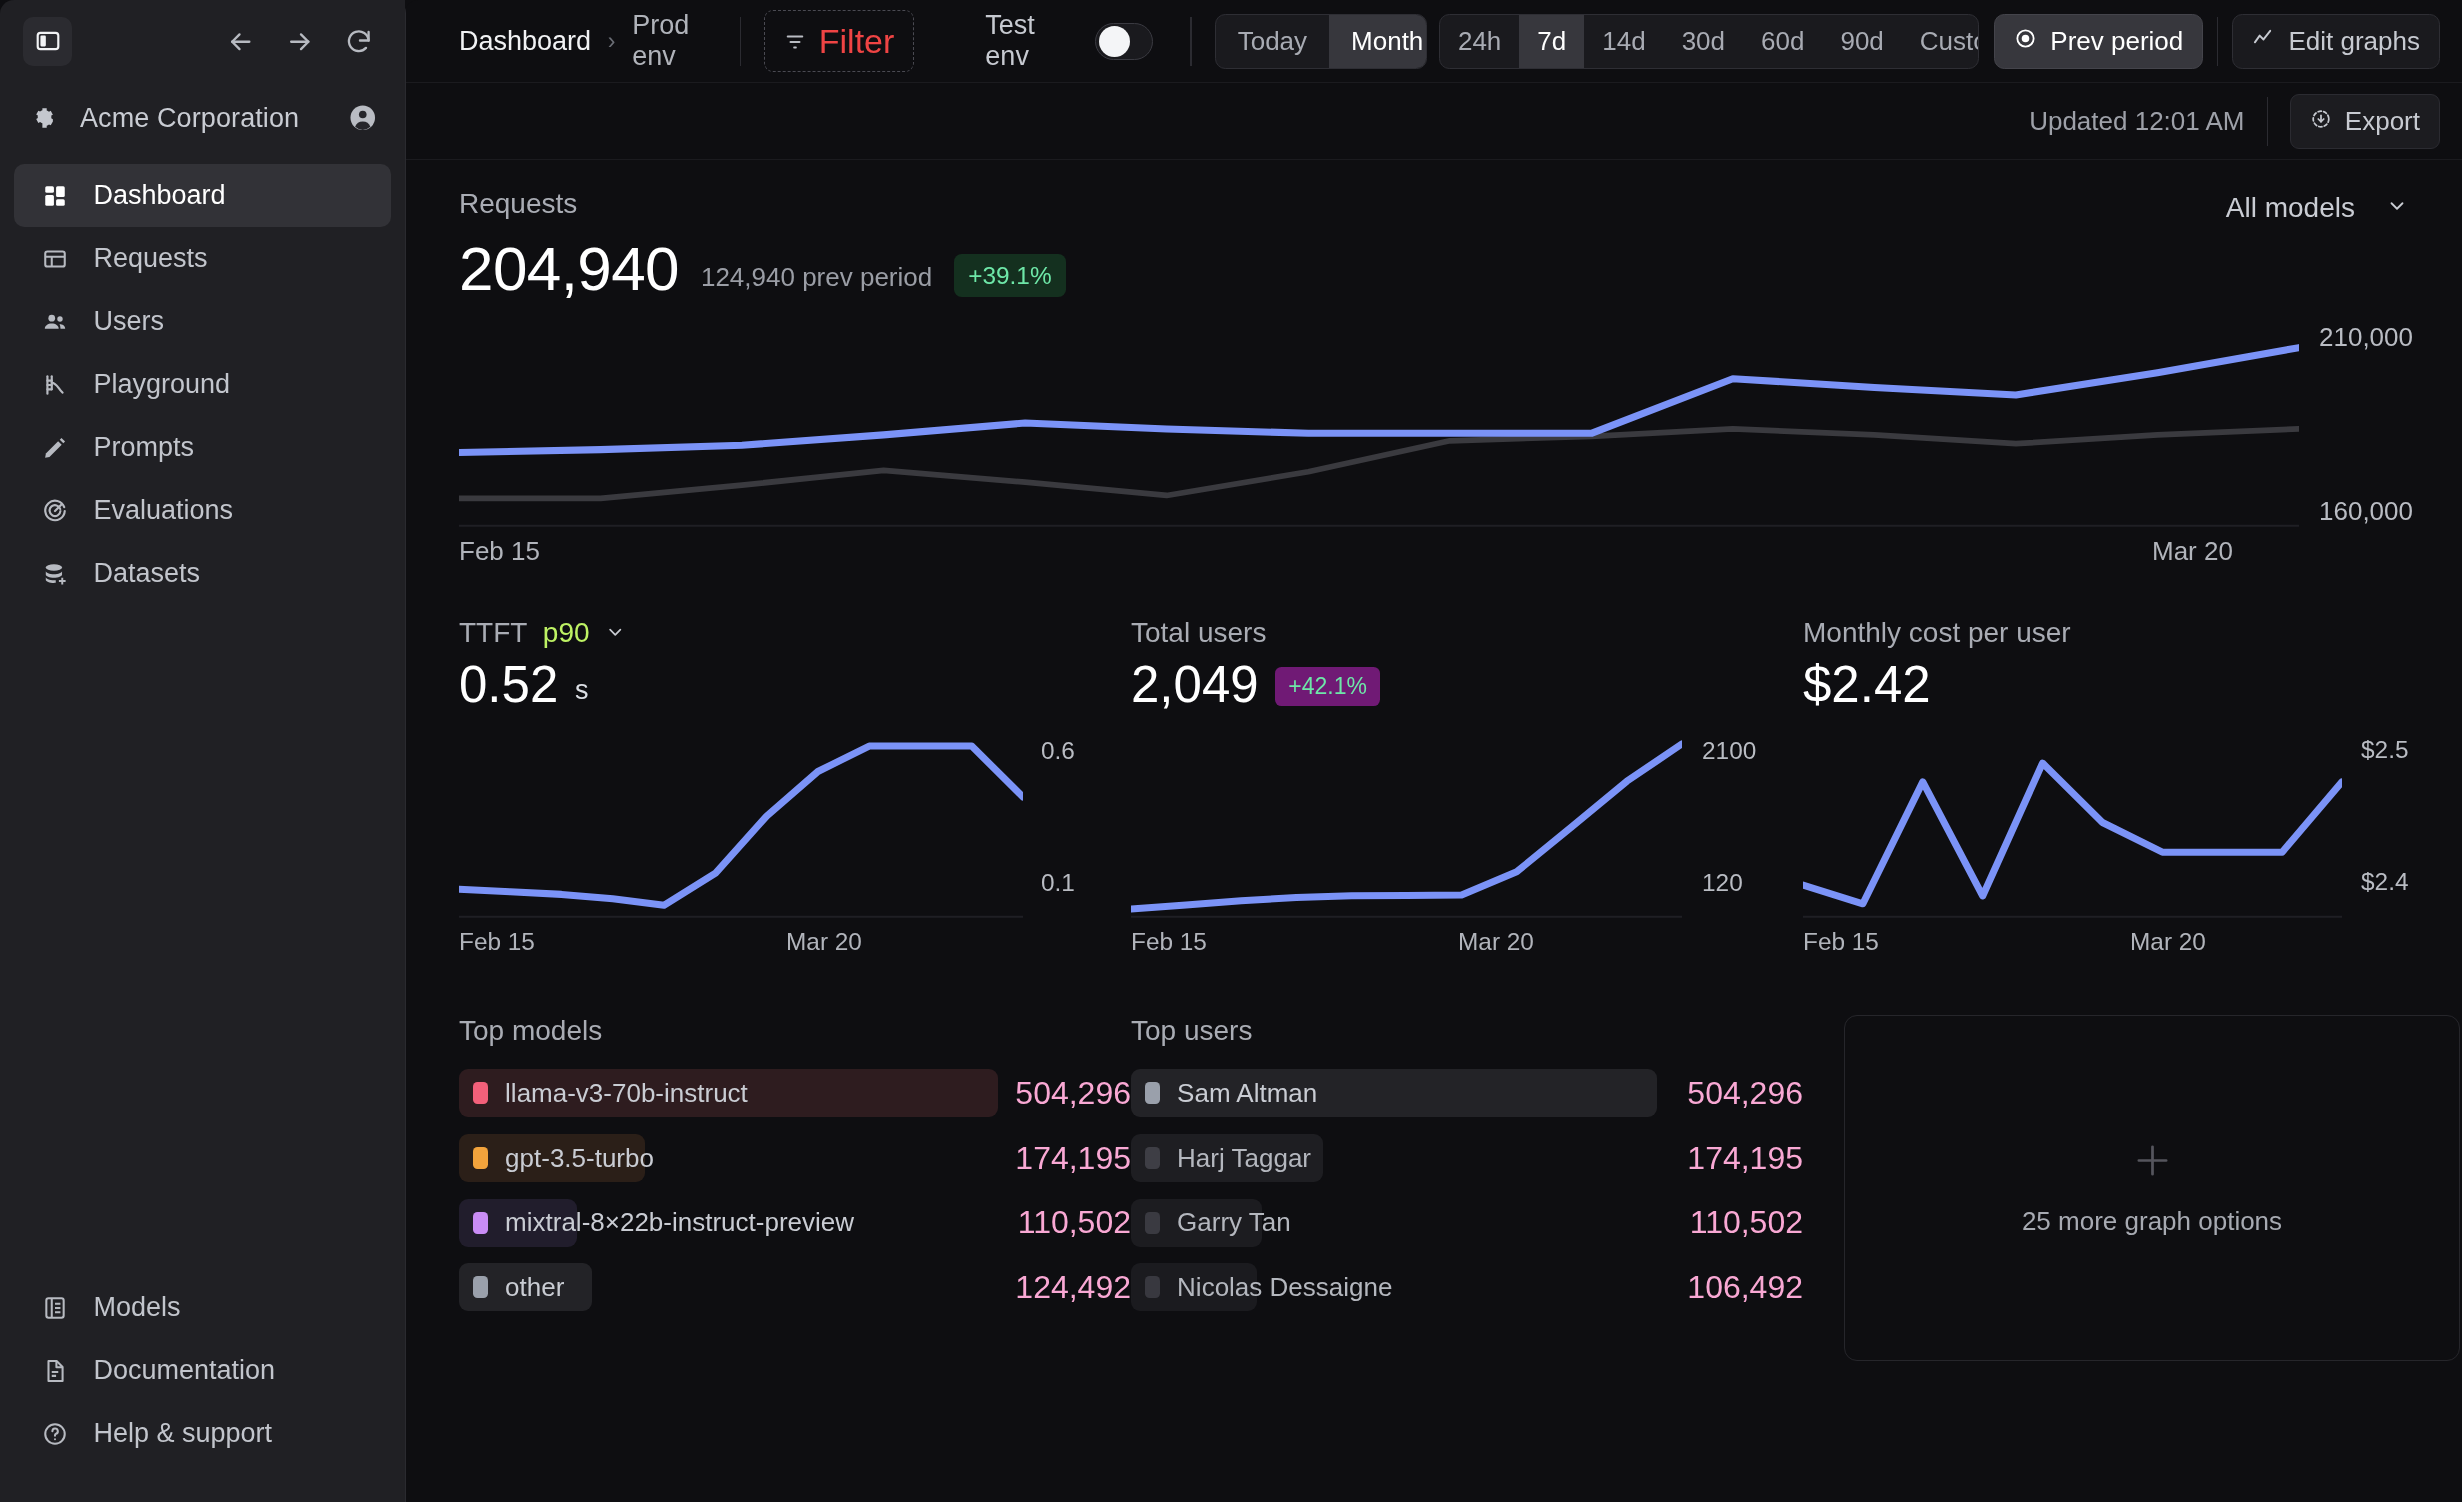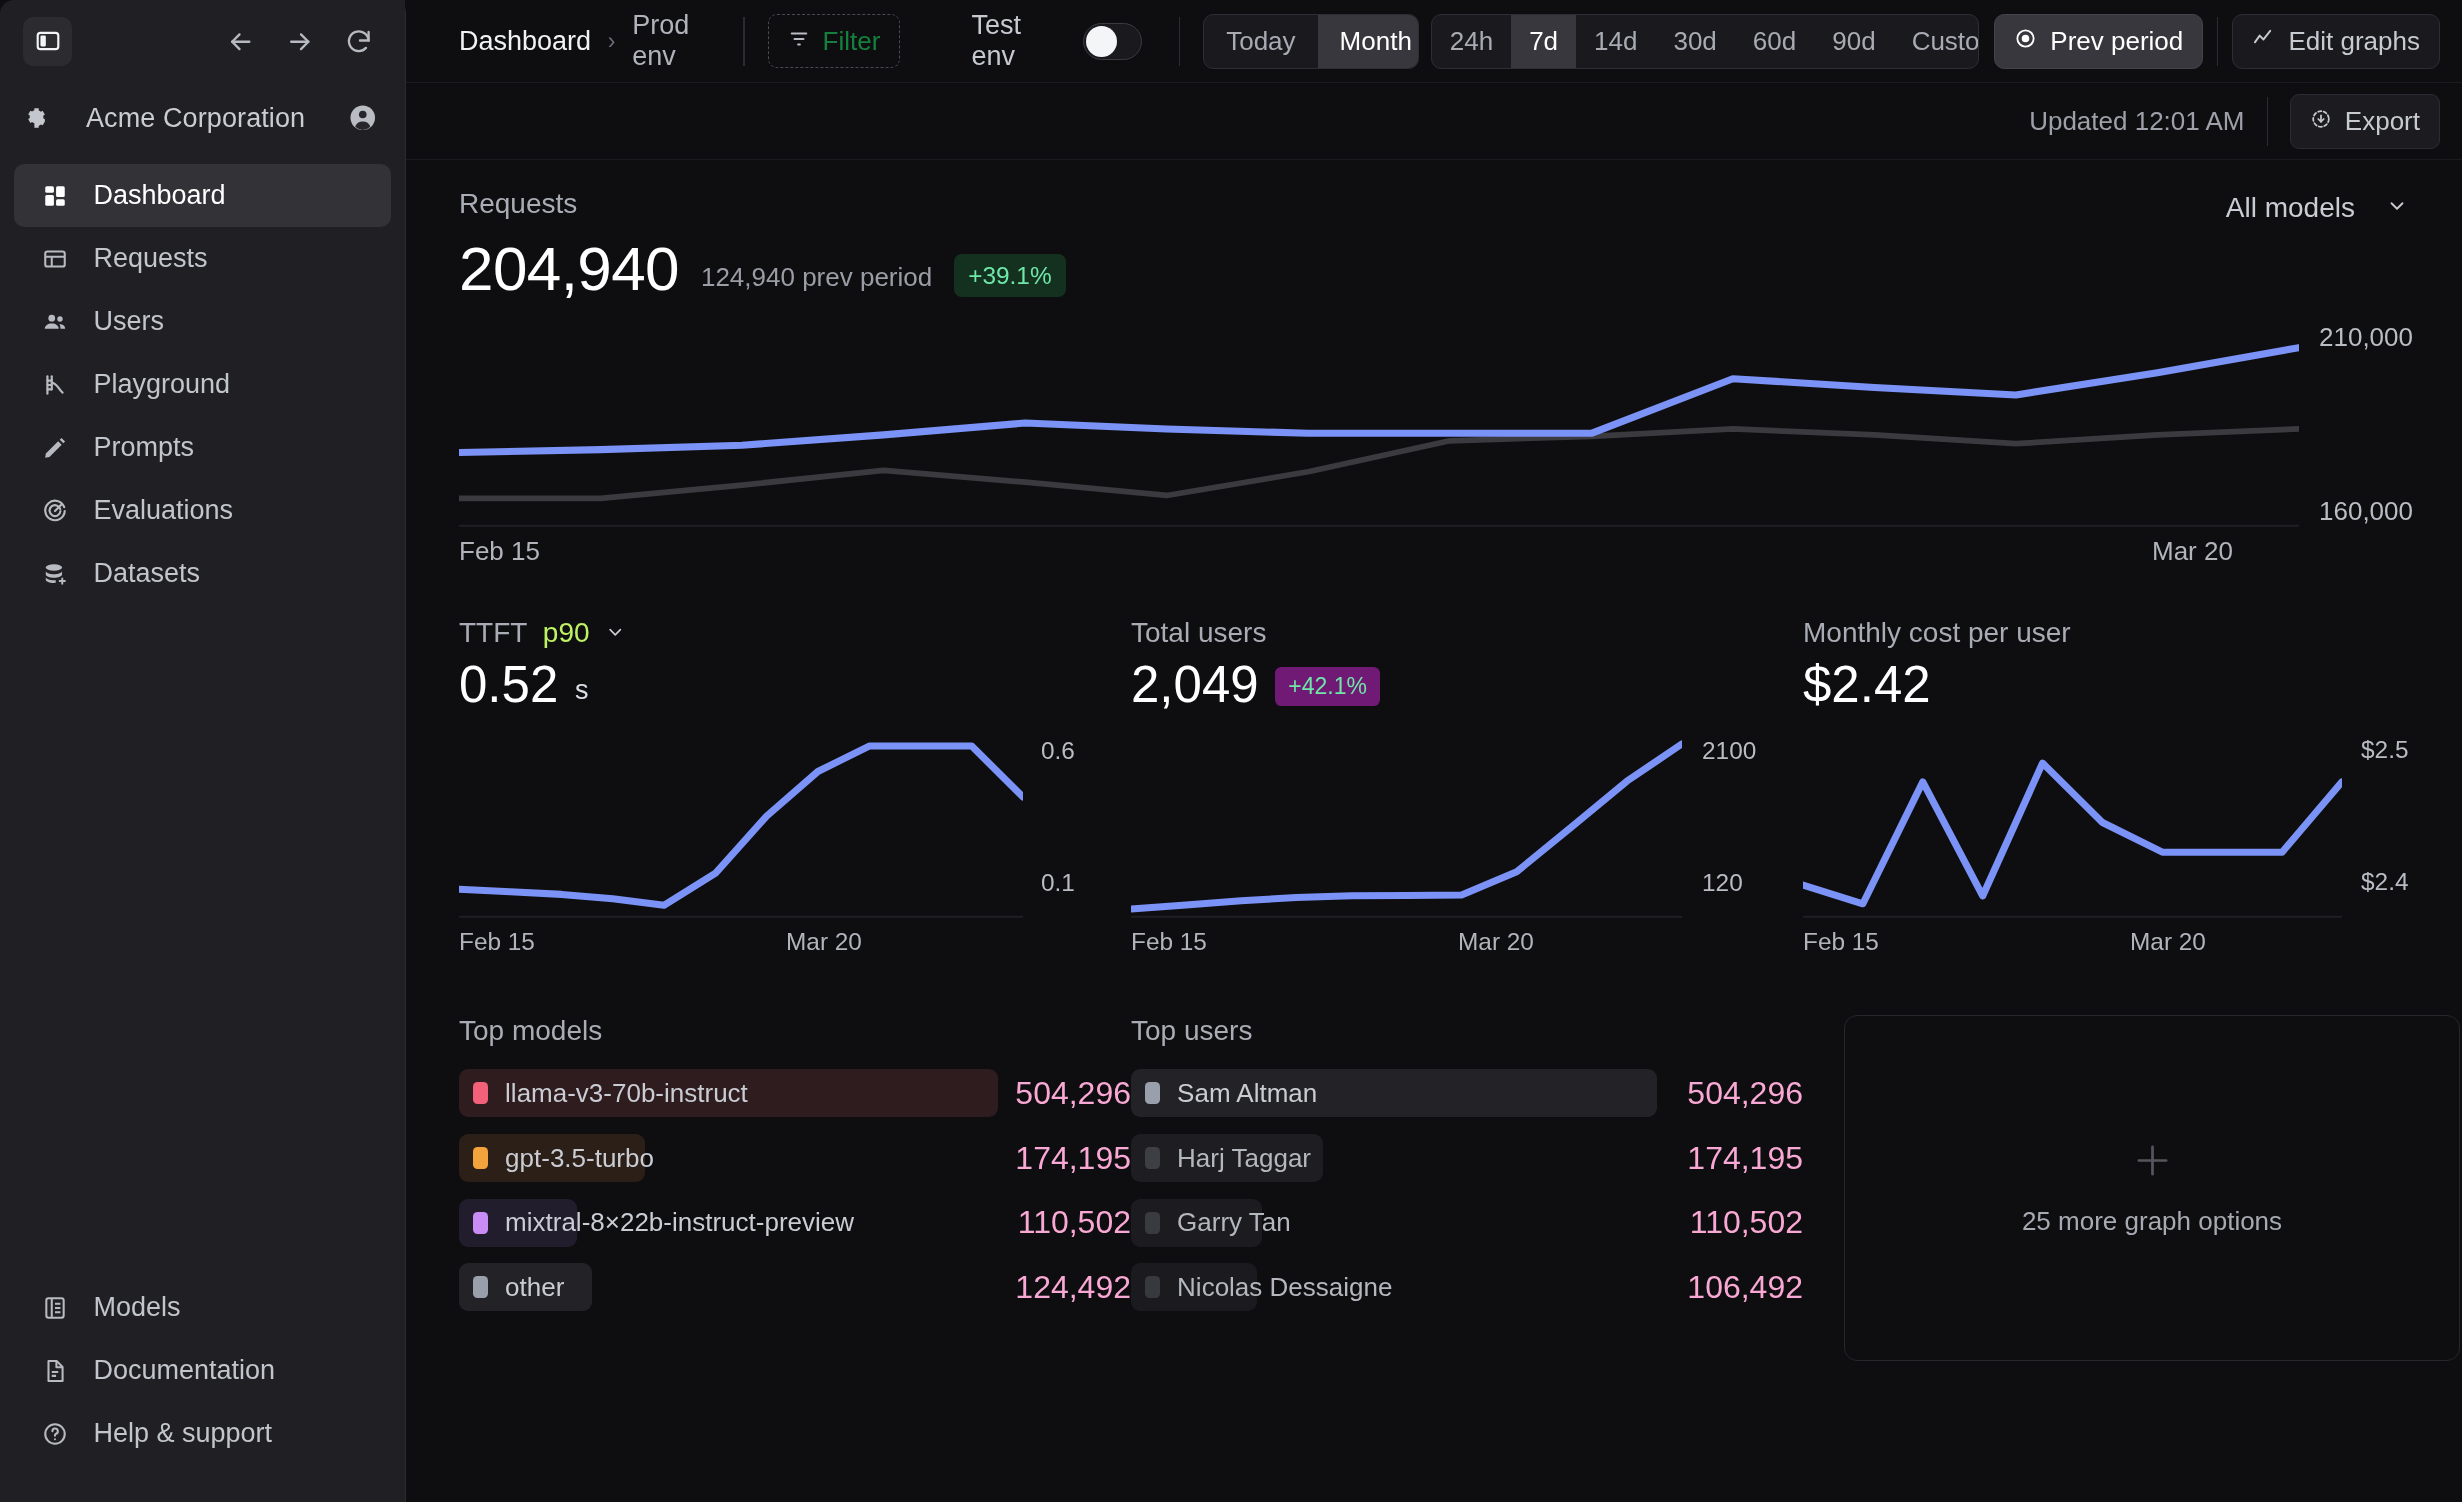--- a/index.html
+++ b/index.html
@@ -45,22 +45,22 @@
     align-items: center;
     gap: 29.5px;
     padding-right: 5.1px;
   }
   .nav-arrows svg { display: block; }
 
   .org-row {
     height: 71px;
     display: flex;
     align-items: center;
-    padding: 0 28px 0 23px;
-    gap: 37px;
+    padding: 0 28px 0 31px;
+    gap: 23px;
   }
   .org-name {
     font-size: 27px;
     color: #c9ccd3;
     letter-spacing: 0.1px;
     white-space: nowrap;
   }
   .org-avatar { margin-left: auto; }
 
   .nav-list { margin-top: 10.3px; }
@@ -123,22 +123,22 @@
   .crumb-sep { color: #6a6d75; font-size: 23px; }
   .crumb-leaf { color: #b0b3ba; }
 
   .vdiv { width: 1.3px; height: 49px; background: #2b2b31; margin: 0 23px; }
 
   .filter-btn {
     display: flex; align-items: center; gap: 13px;
     border: 1.9px dashed #4a4a52;
     border-radius: 9px;
     padding: 10.3px 19px;
-    color: #15803d;
-    font-size: 26px;
+    color: #ef4444;
+    font-size: 34px;
   }
 
   .testenv {
     display: flex; align-items: center; gap: 19px;
     margin-left: 71px;
   }
   .testenv-label { font-size: 27px; color: #c6c9d0; }
   .toggle {
     width: 64px; height: 37px;
     border-radius: 22px;

